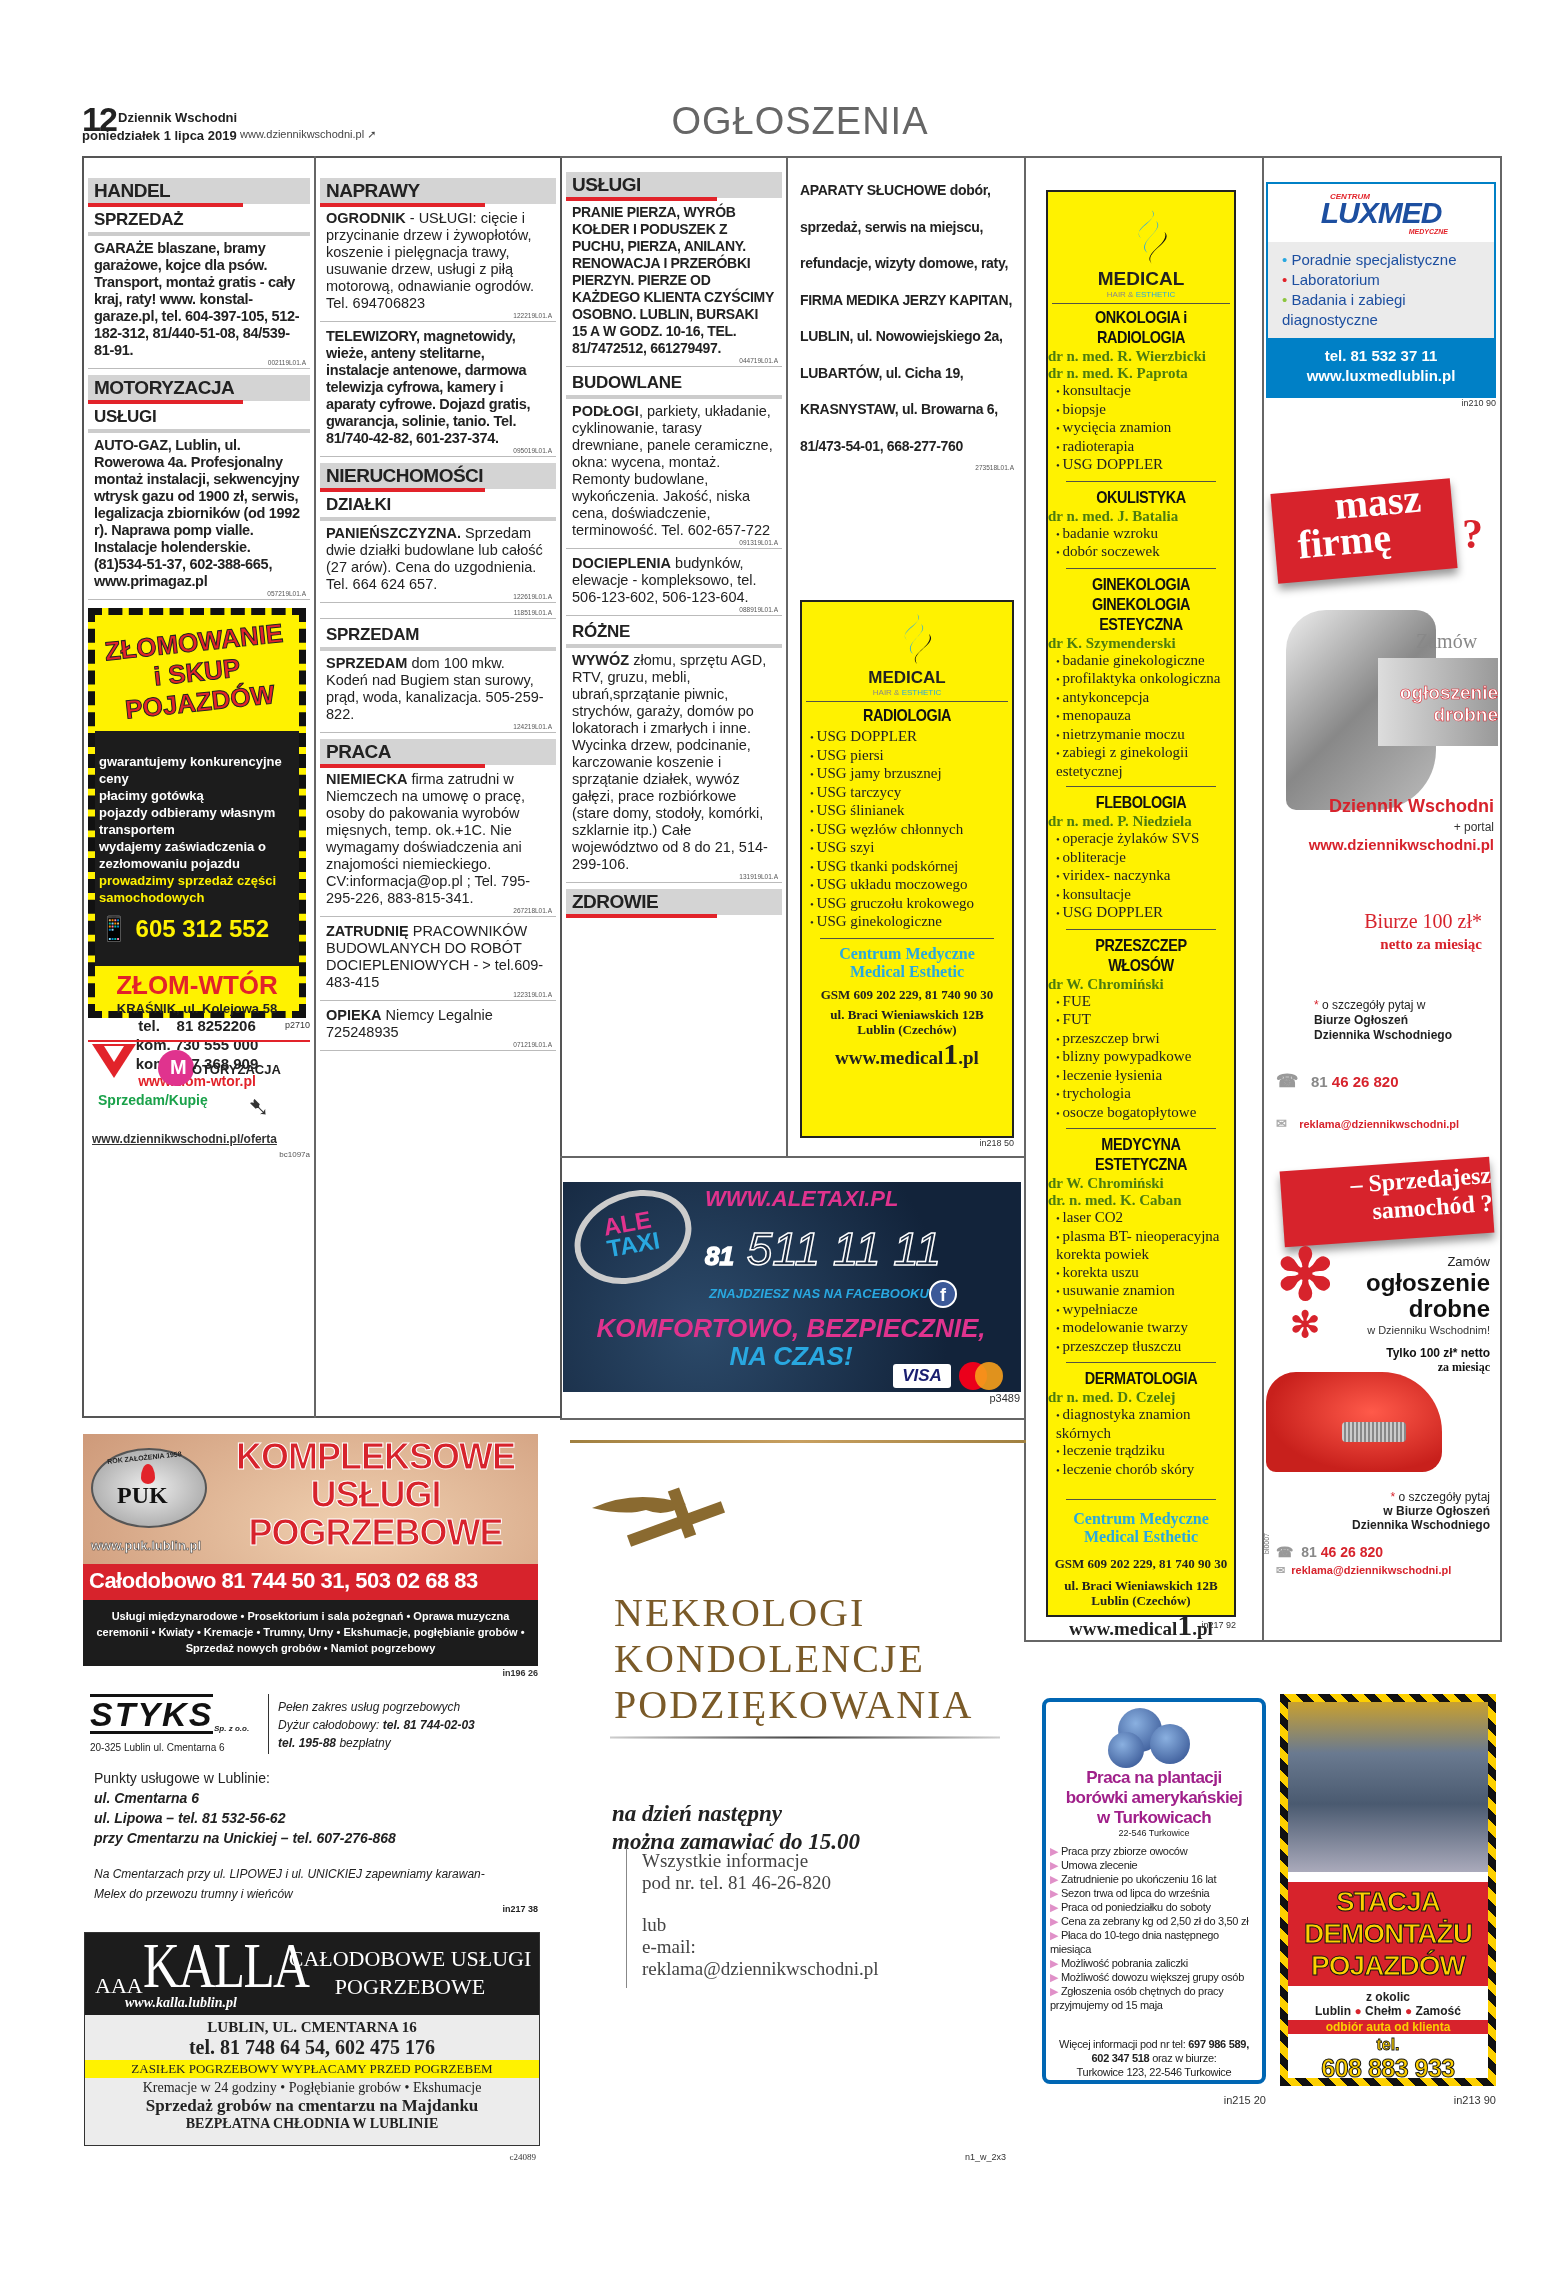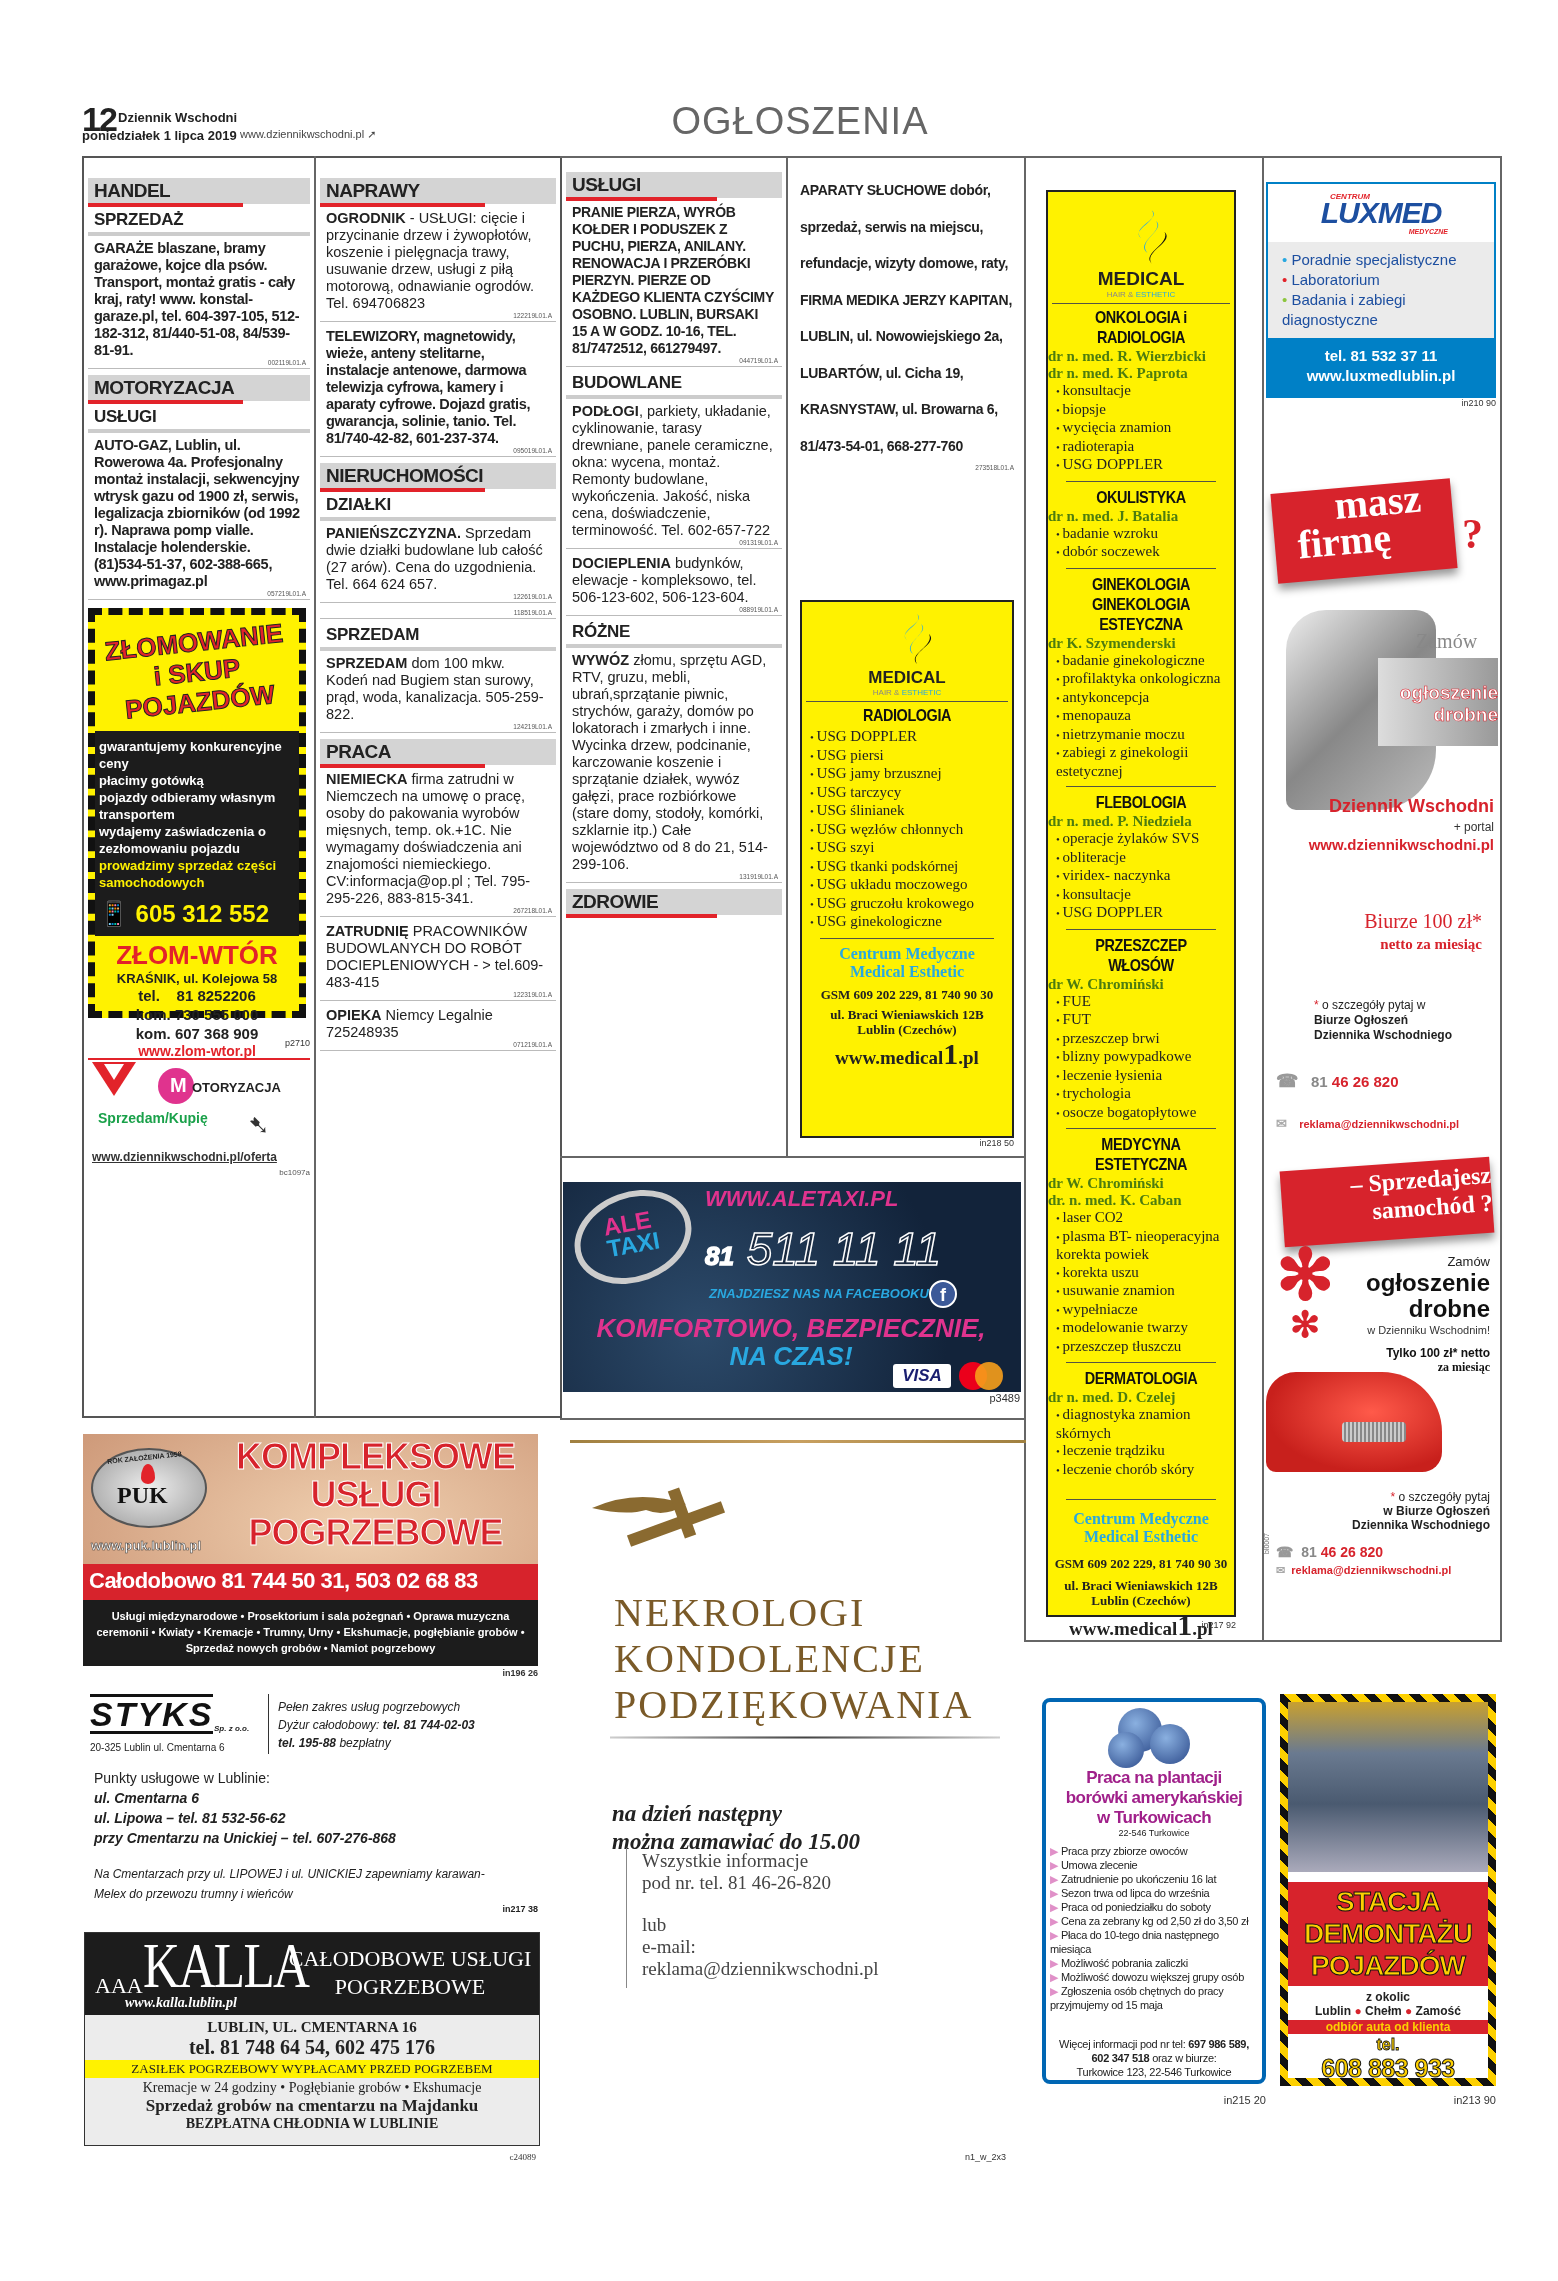--- a/index.html
+++ b/index.html
@@ -66,38 +66,38 @@
   <div class="sub">USŁUGI</div>
   <div class="ad boldall">AUTO-GAZ, Lublin, ul. Rowerowa 4a. Profesjonalny montaż instalacji, sekwencyjny wtrysk gazu od 1900 zł, serwis, legalizacja zbiorników (od 1992 r). Naprawa pomp vialle. Instalacje holenderskie. (81)534-51-37, 602-388-665, www.primagaz.pl</div>
   <div class="code">057219L01.A</div>
 
   <div style="background:#fff200;border:7px dashed #111;width:218px;height:410px;margin-top:8px;position:relative;text-align:center">
     <div style="font:bold 26px 'Liberation Sans',sans-serif;color:#e2232a;line-height:30px;transform:rotate(-6deg);margin-top:12px;-webkit-text-stroke:1px #222">
       <div>ZŁOMOWANIE</div>
         <div>i SKUP</div>
         <div>POJAZDÓW</div>
     </div>
-    <div style="background:#1c1c1c;color:#fff;text-align:left;font:bold 13px 'Liberation Sans',sans-serif;line-height:17px;padding:7px 4px;margin-top:14px">
+    <div style="background:#1c1c1c;color:#fff;text-align:left;font:bold 13px 'Liberation Sans',sans-serif;line-height:17px;padding:22px 4px;margin-top:14px">
       <div>gwarantujemy konkurencyjne ceny</div>
       <div>płacimy gotówką</div>
       <div>pojazdy odbieramy własnym transportem</div>
       <div>wydajemy zaświadczenia o zezłomowaniu pojazdu</div>
       <div style="color:#fff200">prowadzimy sprzedaż części samochodowych</div>
       <div style="font-size:24px;color:#fff200;margin-top:8px;line-height:30px"><span>📱</span> <span>605 312 552</span></div>
     </div>
     <div style="font:bold 26px 'Liberation Sans',sans-serif;color:#e2232a;margin-top:4px">ZŁOM-WTÓR</div>
     <div style="font:bold 13px 'Liberation Sans',sans-serif">KRAŚNIK, ul. Kolejowa 58</div>
     <div style="font:bold 15px 'Liberation Sans',sans-serif;line-height:19px">
       <div><span>tel.</span>&nbsp;&nbsp;&nbsp;&nbsp;<span>81 8252206</span></div>
       <div><span>kom.</span> <span>730 555 000</span></div>
       <div><span>kom.</span> <span>607 368 909</span></div>
     </div>
     <div style="font:bold 14px 'Liberation Sans',sans-serif;color:#e2232a">www.zlom-wtor.pl</div>
   </div>
-  <div class="refcode" style="margin-top:20px">p2710</div>
+  <div class="refcode" style="margin-top:2px">p2710</div>
 
   <div style="position:relative;height:130px;margin-top:10px;border-top:2px solid #e2232a">
     <div style="position:absolute;left:4px;top:2px;width:0;height:0;border-left:22px solid transparent;border-right:22px solid transparent;border-top:34px solid #e2232a"></div>
     <div style="position:absolute;left:16px;top:4px;width:0;height:0;border-left:10px solid transparent;border-right:10px solid transparent;border-top:16px solid #fff"></div>
     <div style="position:absolute;left:70px;top:8px;width:36px;height:36px;border-radius:50%;background:#e0338e"></div>
     <div style="position:absolute;left:82px;top:14px;font:bold 20px 'Liberation Sans',sans-serif;color:#fff">M</div>
     <div style="position:absolute;left:104px;top:20px;font:bold 13px 'Liberation Sans',sans-serif;color:#222">OTORYZACJA</div>
     <div style="position:absolute;left:10px;top:50px;font:bold 14px 'Liberation Sans',sans-serif;color:#1aa14a">Sprzedam/Kupię</div>
     <div style="position:absolute;left:160px;top:50px;font-size:26px;color:#333">➷</div>
     <div style="position:absolute;left:4px;top:90px;font:bold 12px 'Liberation Sans',sans-serif;color:#333;text-decoration:underline">www.dziennikwschodni.pl/oferta</div>

